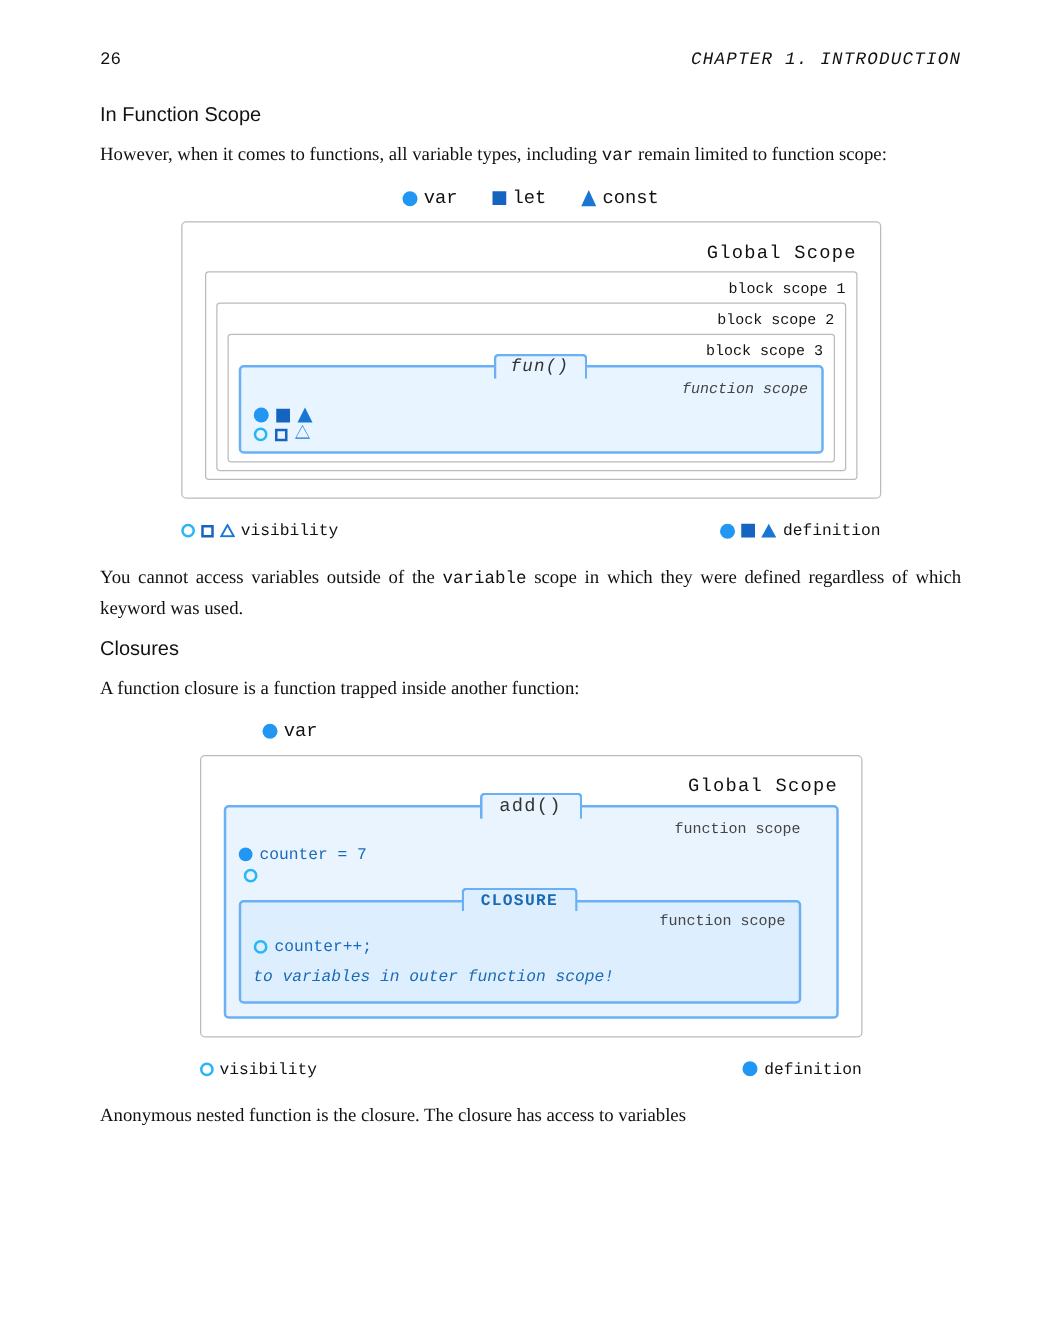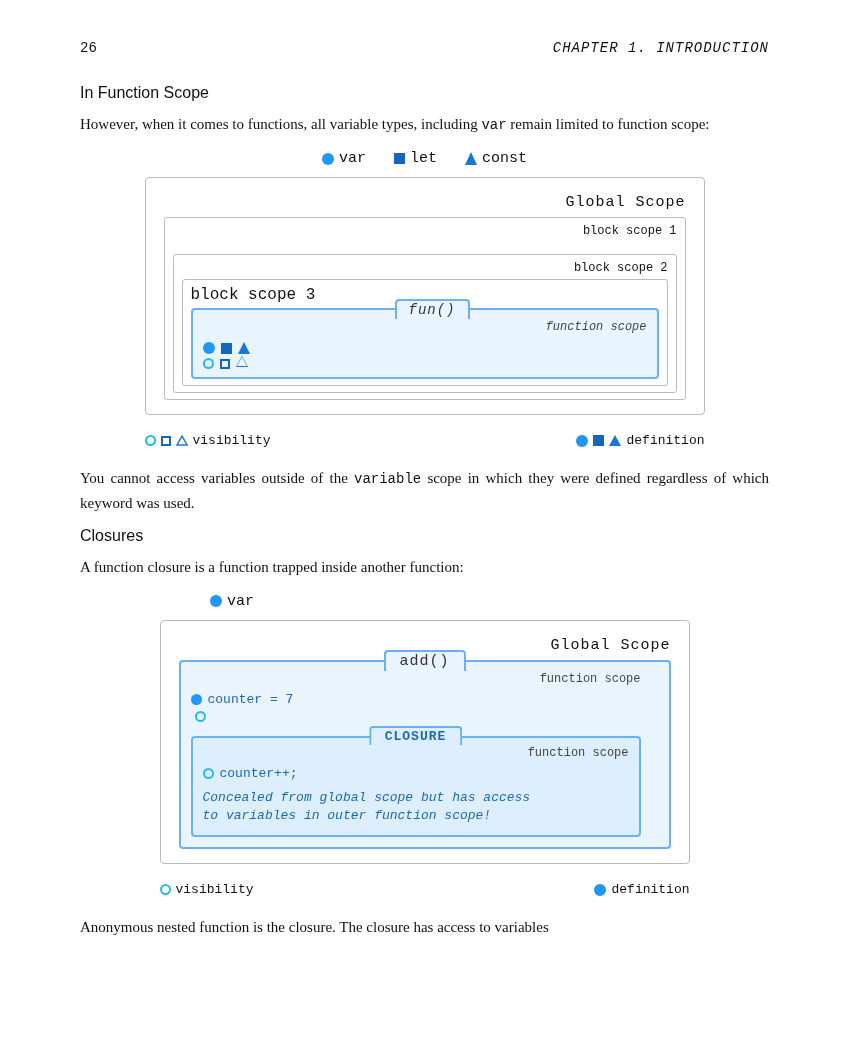--- a/index.html
+++ b/index.html
@@ -91,41 +91,41 @@
     }
     .diag1-block1 {
       border: 1px solid #bbb;
       border-radius: 3px;
       padding: 6px 8px 6px 8px;
       position: relative;
     }
     .diag1-bs1-label {
       text-align: right;
       font-size: 12px;
-      margin-bottom: 16px;
+      margin-bottom: 4px;
     }
     .diag1-block2 {
       border: 1px solid #bbb;
       border-radius: 3px;
       padding: 6px 8px 6px 8px;
     }
     .diag1-bs2-label {
       text-align: right;
       font-size: 12px;
       margin-bottom: 4px;
     }
     .diag1-block3 {
       border: 1px solid #bbb;
       border-radius: 3px;
       padding: 6px 8px 6px 8px;
       position: relative;
     }
     .diag1-bs3-label {
-      text-align: left;
-      font-size: 16px;
+      text-align: right;
+      font-size: 12px;
       margin-bottom: 2px;
     }
     .diag1-fun-box {
       border: 2px solid #6ab0f5;
       border-radius: 4px;
       background: #e8f4ff;
       padding: 10px 10px 8px 10px;
       position: relative;
       margin-top: 4px;
       font-style: italic;
@@ -454,21 +454,20 @@
       <div class="diag2-closure-box">
         <div class="diag2-closure-tab">CLOSURE</div>
         <div class="diag2-closure-fun-scope">function scope</div>
 
         <div class="diag2-counter-pp">
           <span class="open-circle" style="border-color:#29B6F6;"></span>
           <span>counter++;</span>
         </div>
 
         <div class="diag2-concealed">
-          <div>Concealed from global scope but has access</div>
           <div>to variables in outer function scope!</div>
         </div>
       </div>
 
     </div>
 
   </div>
 
   <div class="diag2-bottom-legend">
     <div class="legend-group">

